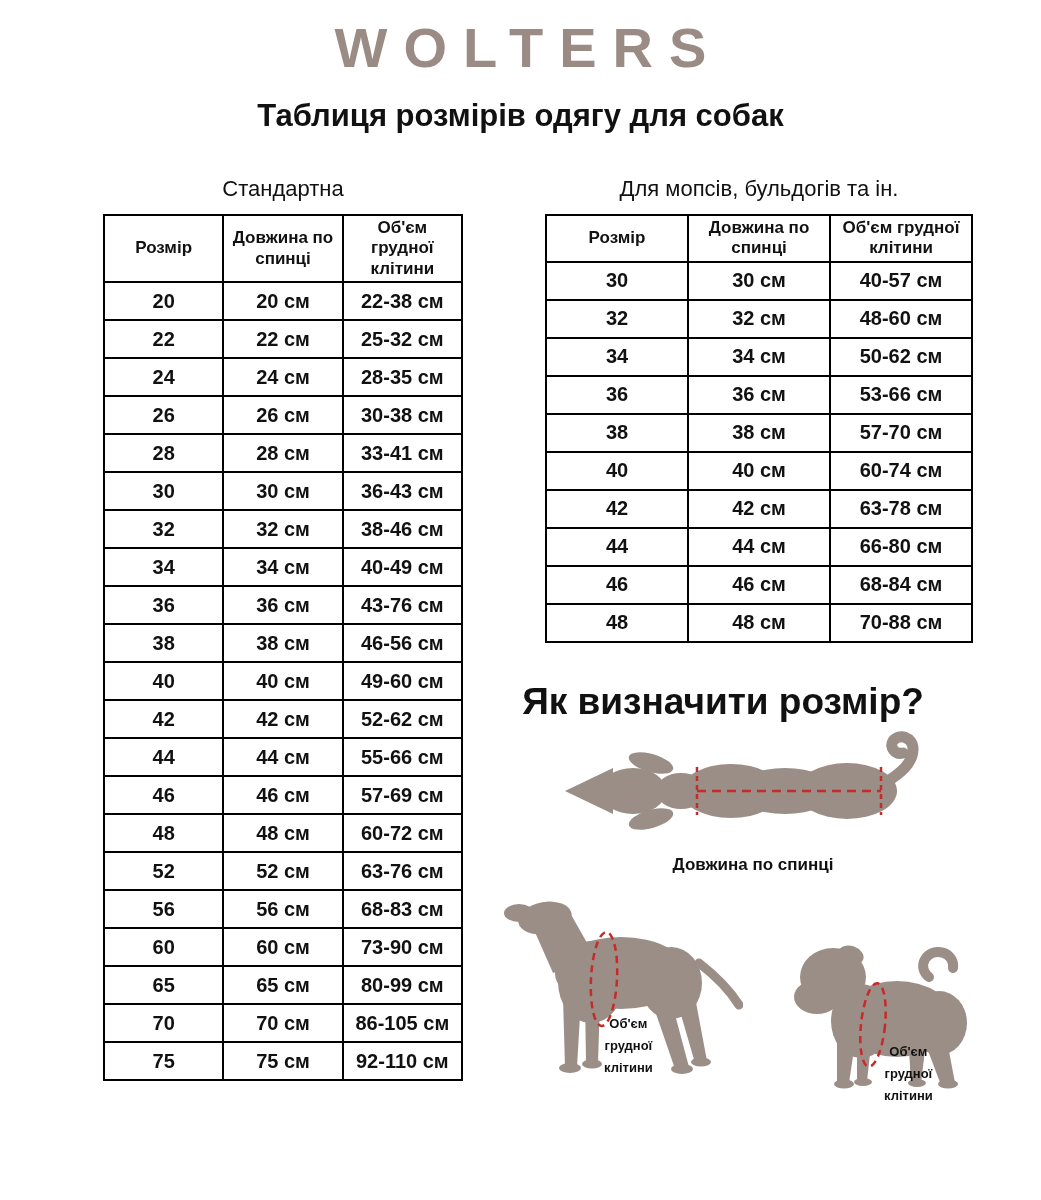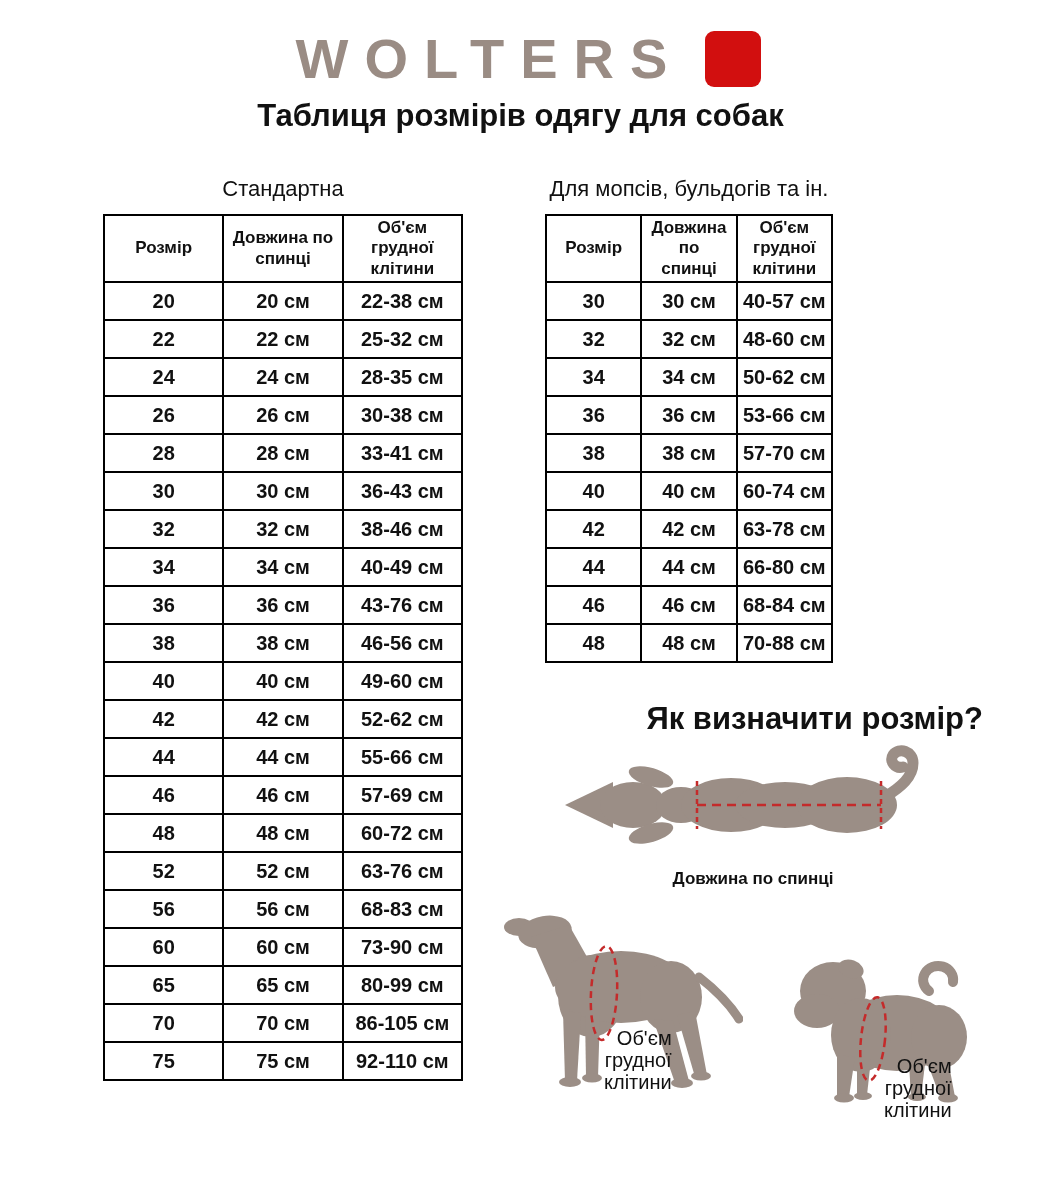--- a/index.html
+++ b/index.html
@@ -14,51 +14,51 @@
   *{margin:0;padding:0;box-sizing:border-box;}
   html,body{background:var(--background);}
   body{
     width:1041px;height:1200px;
     font-family:"Liberation Sans","DejaVu Sans",sans-serif;
     color:var(--text);
     overflow:hidden;
     position:relative;
   }
   .header{text-align:center;padding-top:26px;}
-  .logo-row{display:flex;justify-content:center;align-items:center;gap:22px;height:66px;}
+  .logo-row{display:flex;justify-content:center;align-items:center;gap:22px;height:66px;flex-direction:column;}
   .logo-text{
     font-size:56px;font-weight:bold;letter-spacing:16px;
     color:var(--brand_text);line-height:1;text-indent:16px;
   }
   .logo-square{width:56px;height:56px;background:var(--brand_red);border-radius:9px;}
   .page-title{font-size:31px;font-weight:bold;margin-top:6px;letter-spacing:0px;}
 
   .content{display:flex;align-items:flex-start;padding-left:103px;margin-top:42px;}
   .col-left{width:360px;flex:0 0 360px;}
   .col-right{flex:1;}
-  .col-right .table-wrap{width:288px;margin-left:82px;}
+  .col-right .table-wrap{width:428px;margin-left:82px;}
 
   .table-caption{font-size:22px;font-weight:normal;text-align:center;margin-bottom:12px;}
   table.size-table{width:100%;border-collapse:collapse;table-layout:fixed;}
   table.size-table th, table.size-table td{
     border:2px solid var(--table_border);
     text-align:center;vertical-align:middle;font-weight:bold;
   }
   table.size-table th{font-size:17px;line-height:1.2;height:46px;padding:2px 8px;}
   table.size-table td{font-size:20px;height:38px;}
 
   .howto{width:520px;margin-top:38px;text-align:center;}
-  .howto-heading{font-size:31px;font-weight:bold;text-align:right;}
+  .howto-heading{font-size:37px;font-weight:bold;}
   .topview-wrap{position:relative;left:26px;margin-top:6px;}
   .back-label{font-size:17px;font-weight:bold;position:relative;left:30px;margin-top:0px;}
   .dogs-row{display:flex;align-items:flex-start;margin-top:10px;margin-left:40px;}
   .dog-wrap{position:relative;}
   .pug-wrap{margin-left:46px;margin-top:48px;}
   .measure-label{
-    position:absolute;text-align:right;font-size:20px;font-weight:normal;line-height:22px;
+    position:absolute;text-align:center;font-size:13px;font-weight:bold;line-height:22px;
   }
   .big-dog-label{left:101px;top:128px;}
   .pug-label{left:95px;top:108px;}
 </style>
 </head>
 <body>
 
 <div class="header">
   <div class="logo-row">
     <span class="logo-text">WOLTERS</span>

